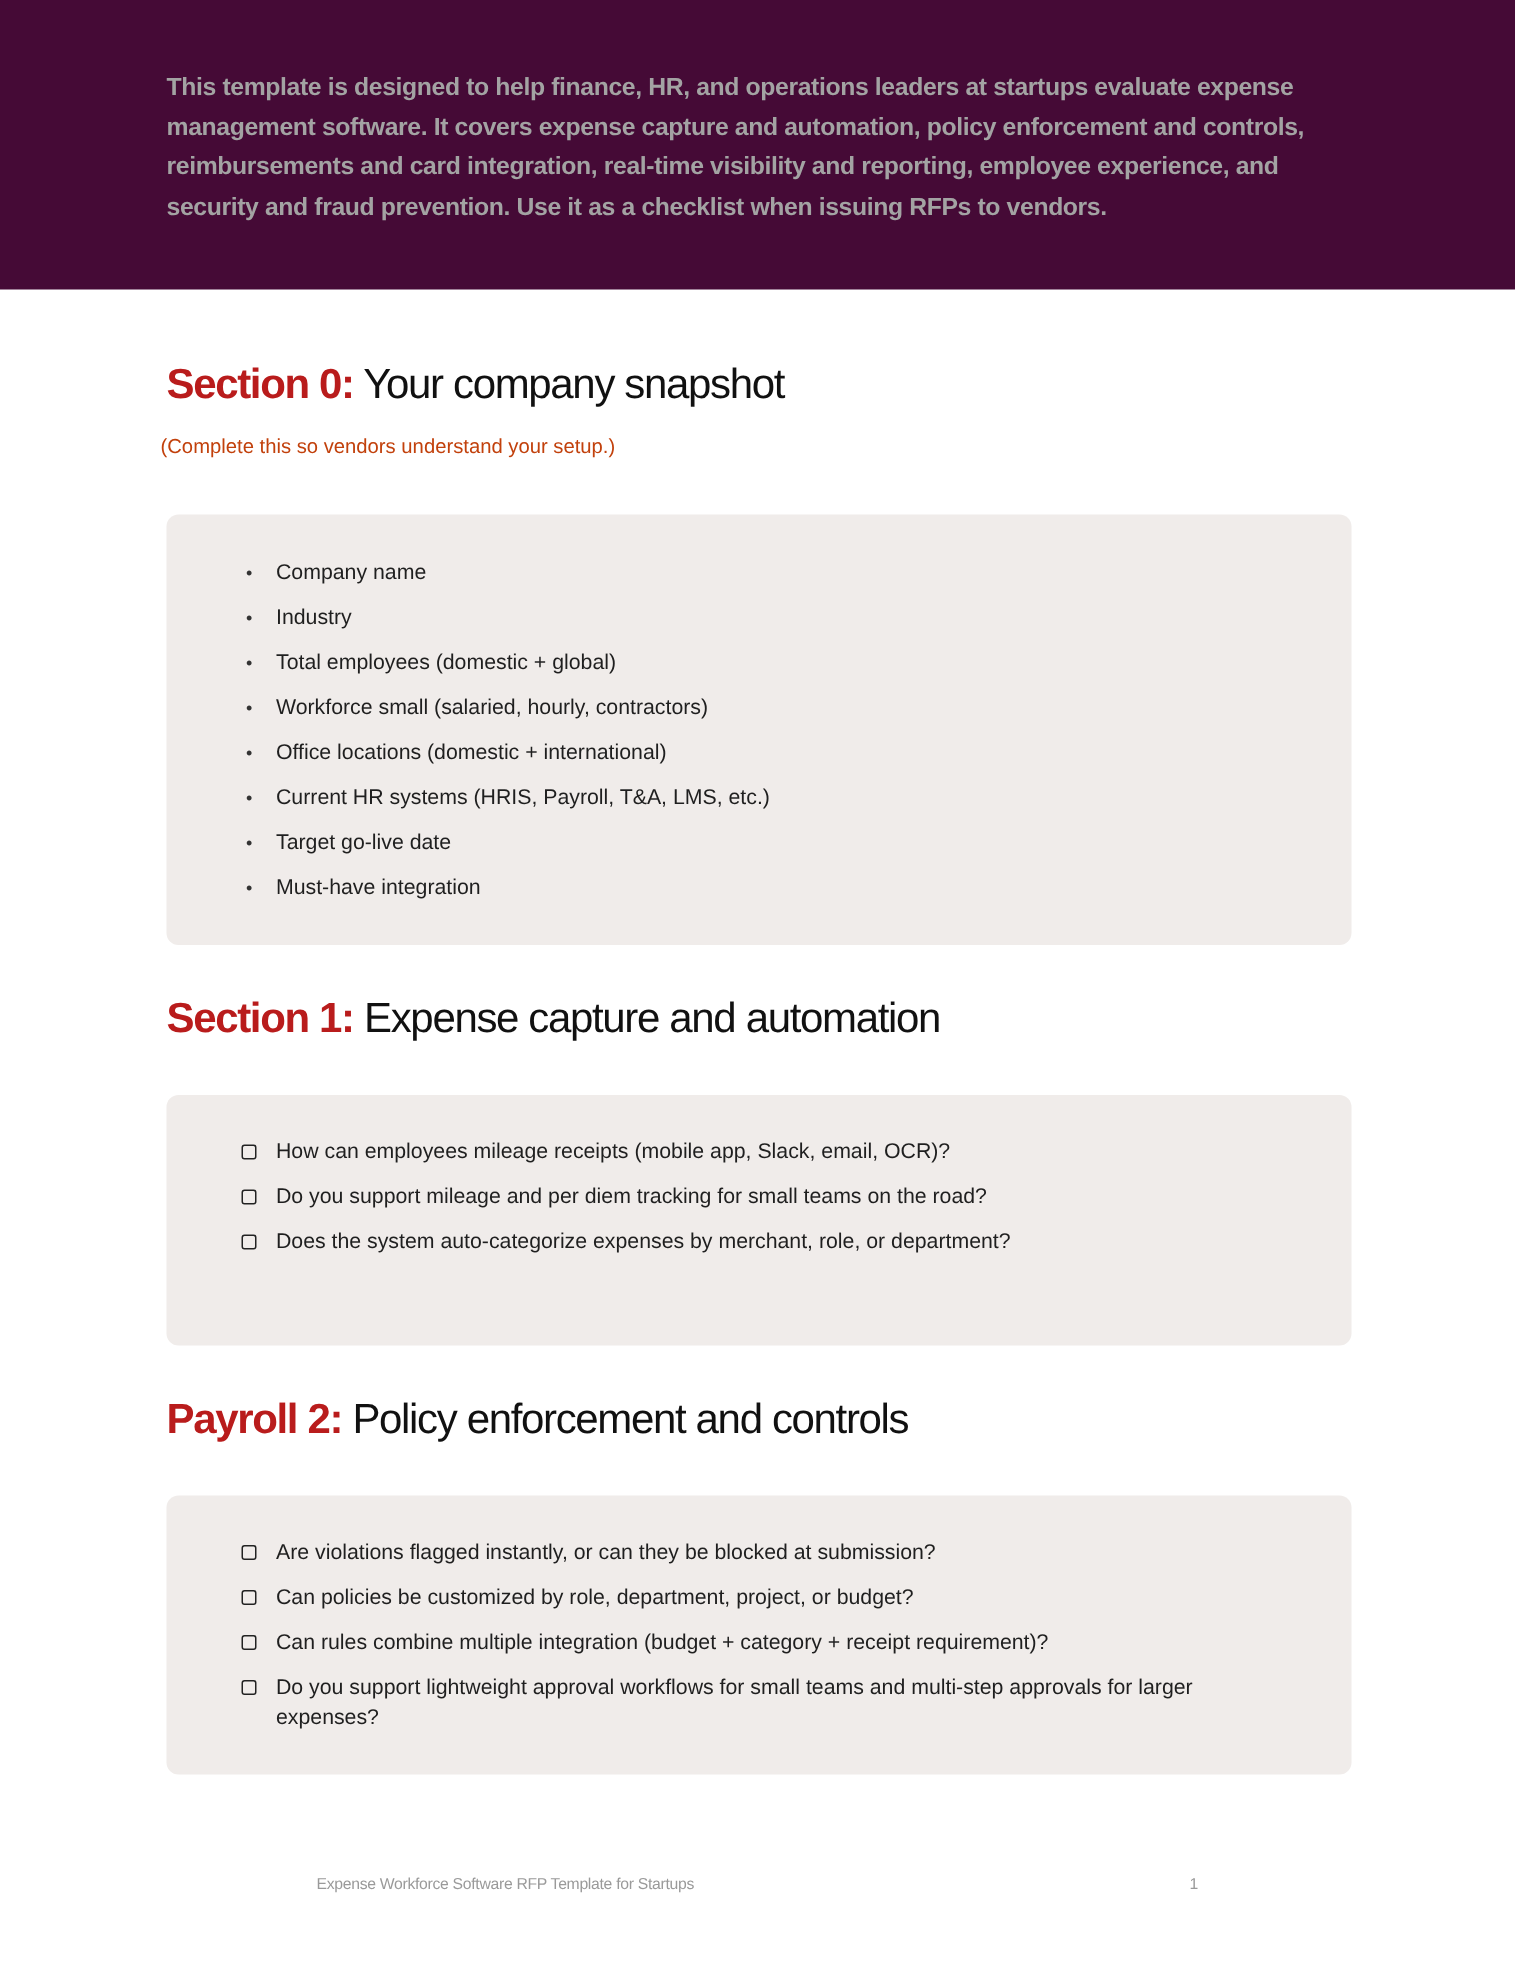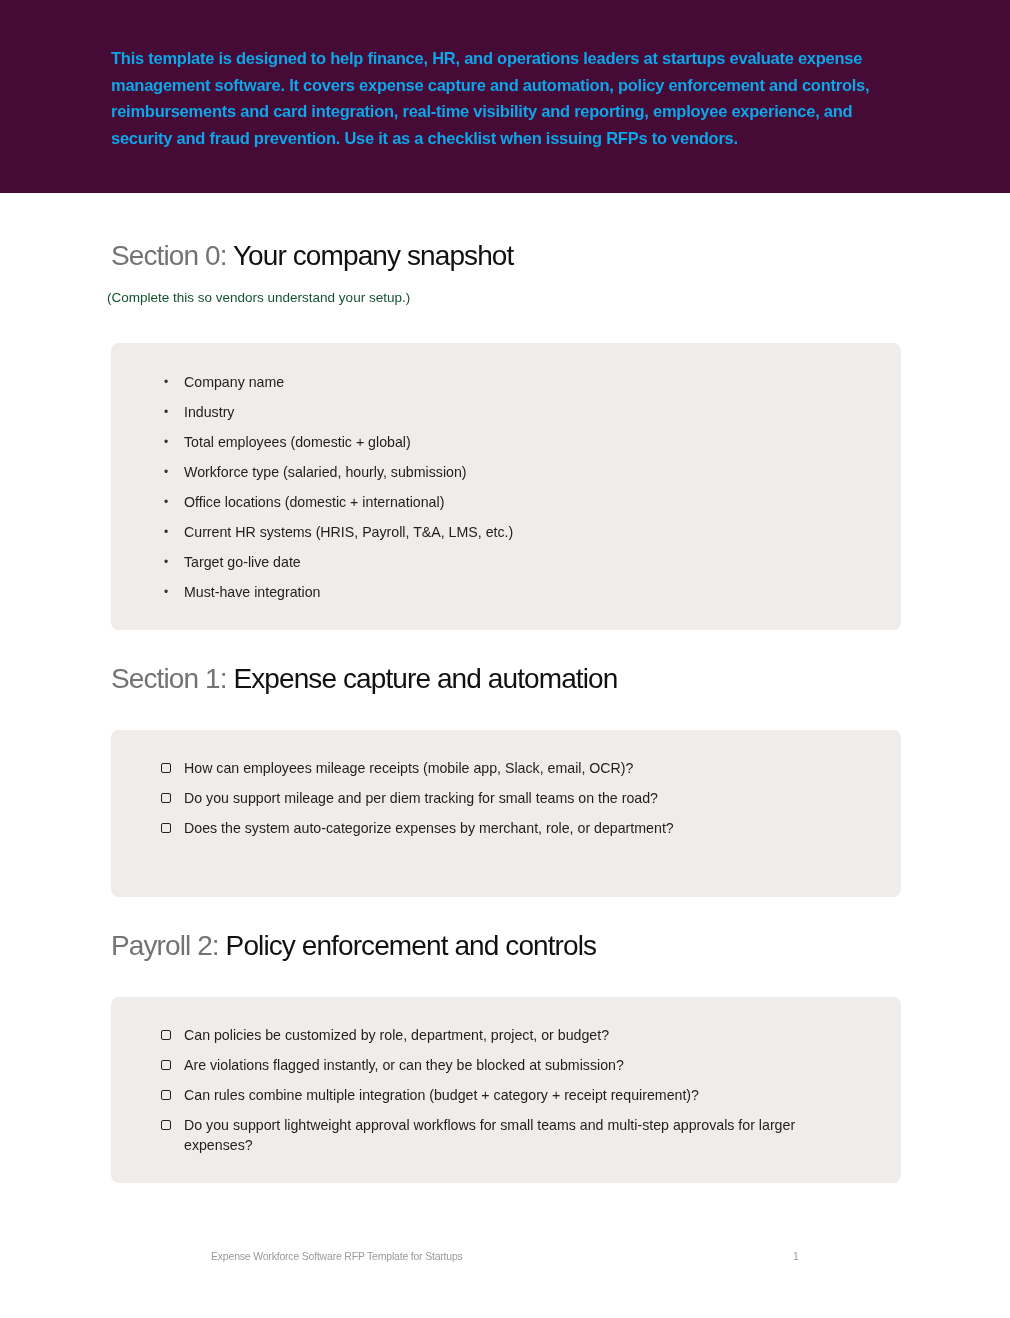--- a/index.html
+++ b/index.html
@@ -5,34 +5,34 @@
     * { box-sizing: border-box; margin: 0; padding: 0; }
     html, body { width: 1010px; height: 1318px; background: #ffffff; overflow: hidden; }
     body { font-family: "Liberation Sans", sans-serif; color: #1a1a1a; position: relative; }
 
     .hero {
       position: absolute; left: 0; top: 0; width: 1010px; height: 193px;
       background: #450a36;
     }
     .hero-text {
       position: absolute; left: 111px; top: 45px; width: 800px;
-      color: #0ea5e9; font-size: 16.5px; font-weight: bold; line-height: 26.7px;
+      color: #a3a3a3; font-size: 16.5px; font-weight: bold; line-height: 26.7px;
       letter-spacing: -0.25px;
     }
 
     .section-title {
       position: absolute; left: 111px;
       font-size: 28px; font-weight: normal; letter-spacing: -0.9px;
       color: #111111; white-space: nowrap;
     }
-    .section-title .prefix { color: #737373; }
+    .section-title .prefix { color: #b91c1c; font-weight: bold; }
 
     .subtitle {
       position: absolute; left: 107px; top: 290px;
-      font-size: 13.5px; color: #14532d;
+      font-size: 13.5px; color: #c2410c;
     }
 
     .card {
       position: absolute; left: 111px; width: 790px;
       background: #f0ecea; border-radius: 8px;
     }
     .list { position: absolute; left: 50px; list-style: none; }
     .list li {
       position: relative; padding-left: 23px;
       font-size: 14.2px; line-height: 20px; color: #1f1f1f;
@@ -66,21 +66,21 @@
   <span class="prefix">Section 0:</span>
   <span>Your company snapshot</span>
 </h2>
 <p class="subtitle">(Complete this so vendors understand your setup.)</p>
 
 <div class="card" style="top:343px; height:287px;">
   <ul class="list" style="top:29px;">
     <li><span class="bullet">•</span><span>Company name</span></li>
     <li><span class="bullet">•</span><span>Industry</span></li>
     <li><span class="bullet">•</span><span>Total employees (domestic + global)</span></li>
-    <li><span class="bullet">•</span><span>Workforce type (salaried, hourly, submission)</span></li>
+    <li><span class="bullet">•</span><span>Workforce small (salaried, hourly, contractors)</span></li>
     <li><span class="bullet">•</span><span>Office locations (domestic + international)</span></li>
     <li><span class="bullet">•</span><span>Current HR systems (HRIS, Payroll, T&amp;A, LMS, etc.)</span></li>
     <li><span class="bullet">•</span><span>Target go-live date</span></li>
     <li><span class="bullet">•</span><span>Must-have integration</span></li>
   </ul>
 </div>
 
 <h2 class="section-title" style="top:663px;">
   <span class="prefix">Section 1:</span>
   <span>Expense capture and automation</span>
@@ -94,21 +94,21 @@
   </ul>
 </div>
 
 <h2 class="section-title" style="top:930px;">
   <span class="prefix">Payroll 2:</span>
   <span>Policy enforcement and controls</span>
 </h2>
 
 <div class="card" style="top:997px; height:186px;">
   <ul class="list" style="top:28px;">
+    <li><span class="checkbox"></span><span>Are violations flagged instantly, or can they be blocked at submission?</span></li>
     <li><span class="checkbox"></span><span>Can policies be customized by role, department, project, or budget?</span></li>
-    <li><span class="checkbox"></span><span>Are violations flagged instantly, or can they be blocked at submission?</span></li>
     <li><span class="checkbox"></span><span>Can rules combine multiple integration (budget + category + receipt requirement)?</span></li>
     <li><span class="checkbox"></span><span>Do you support lightweight approval workflows for small teams and multi-step approvals for larger expenses?</span></li>
   </ul>
 </div>
 
 <div class="footer-title">Expense Workforce Software RFP Template for Startups</div>
 <div class="footer-page">1</div>
 
 </body></html>

